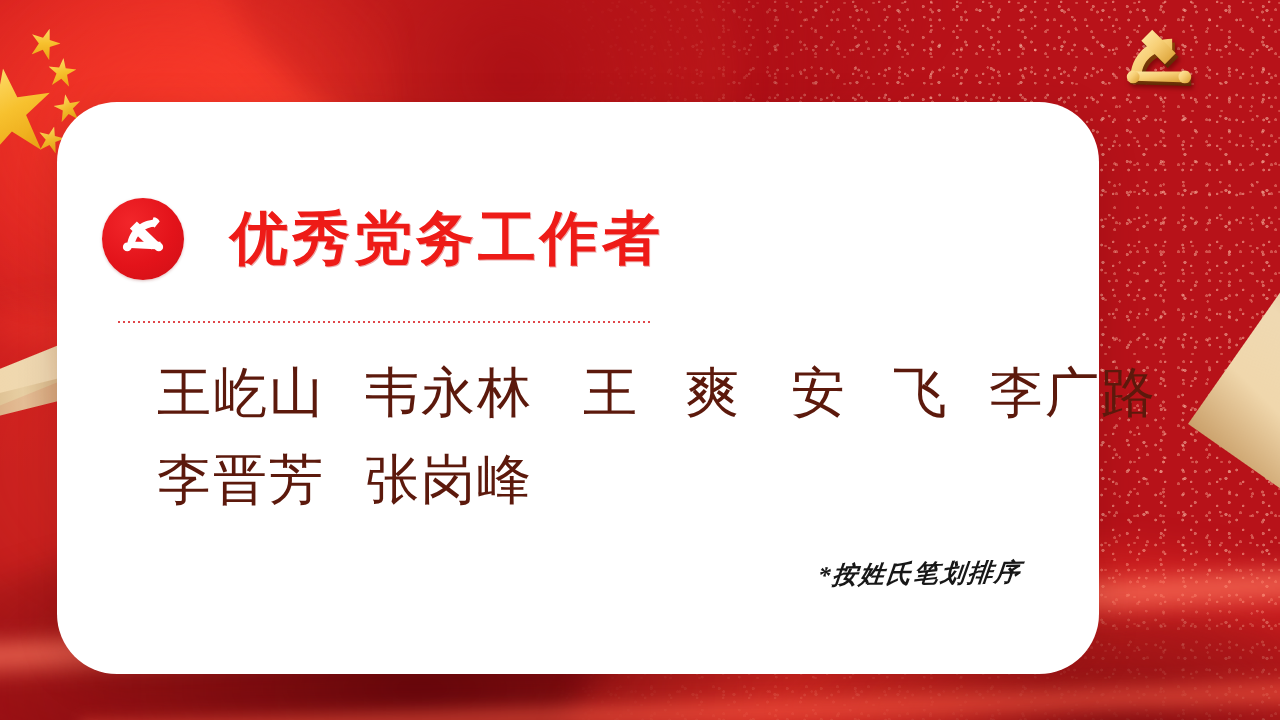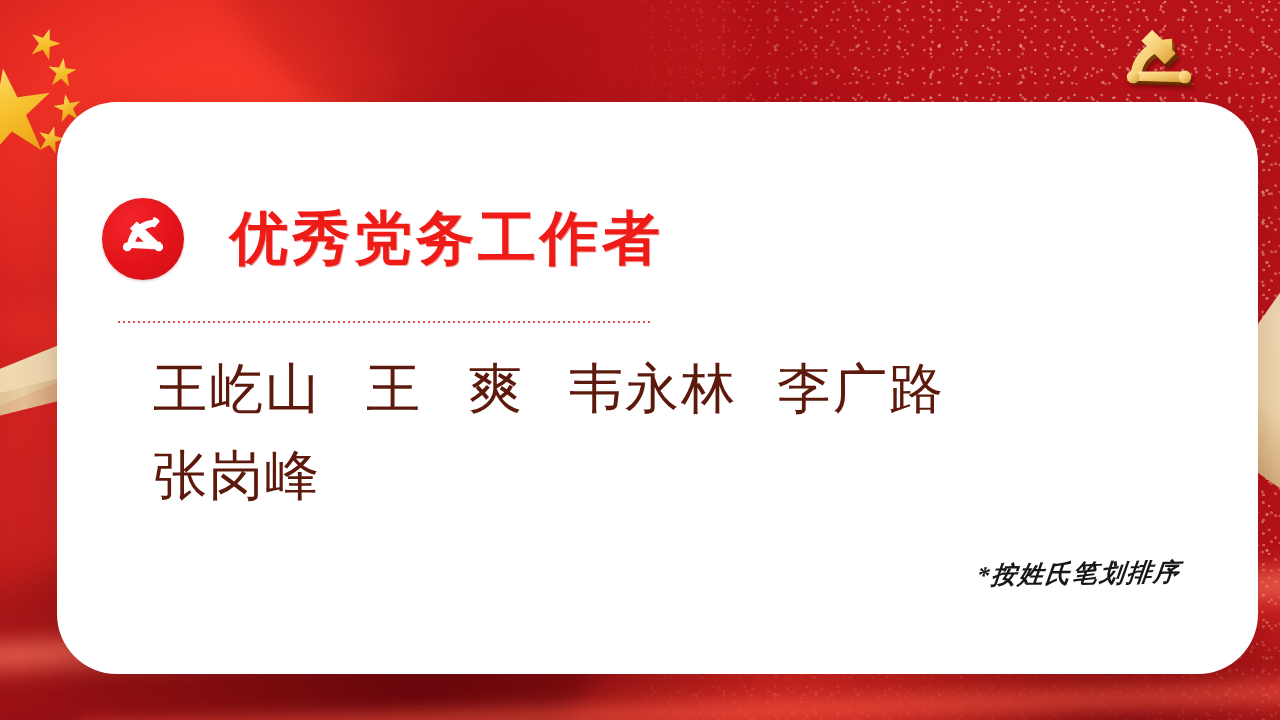--- a/index.html
+++ b/index.html
@@ -116,21 +116,21 @@
   .star-s1  { left: 30px;  top: 28px;  width: 30px; height: 30px; transform: rotate(18deg); }
   .star-s2  { left: 48px;  top: 58px;  width: 28px; height: 28px; transform: rotate(6deg); }
   .star-s3  { left: 54px;  top: 94px;  width: 27px; height: 27px; transform: rotate(-10deg); }
   .star-s4  { left: 38px;  top: 126px; width: 26px; height: 26px; transform: rotate(14deg); }
 
   
   .card {
     position: absolute;
     left: 57px;
     top: 102px;
-    width: 1201px;
+    width: 1042px;
     height: 572px;
     background: #ffffff;
     border-radius: 60px;
     box-shadow: 0 10px 40px rgba(80,0,0,.18);
   }
 
   .card-header {
     position: absolute;
     left: 45px;
     top: 96px;
@@ -185,23 +185,22 @@
     margin-bottom: 8px;
     font-size: 54px;
     line-height: 1.46;
     color: #5c190c;
     letter-spacing: 2px;
     font-family: "Liberation Serif", "DejaVu Serif", serif;
   }
   .name-row .name {
     display: inline-block;
     width: 176px;
-    text-align: center;
+    text-align: right;
     margin-right: 32px;
-    font-family: Liberation Mono, monospace;
   }
   .name-row .name:last-child { margin-right: 12px; }
   .name .ch { display: inline-block; }
   .name.two .ch:first-child { margin-right: 46px; }
 
   .footnote {
     position: absolute;
     right: 78px;
     top: 455px;
     font-size: 25px;
@@ -282,32 +281,38 @@
     </div>
 
     <div class="divider"></div>
 
     <div class="names">
 
       <div class="name-row">
         <span class="name">
           <span class="ch">王屹山</span>
         </span>
+        <span class="name">
+          <span class="ch">韦永林</span>
+        </span>
         <span class="name two">
           <span class="ch">王</span><span class="ch">爽</span>
         </span>
-        <span class="name">
-          <span class="ch">韦永林</span>
+        <span class="name two">
+          <span class="ch">安</span><span class="ch">飞</span>
         </span>
         <span class="name">
           <span class="ch">李广路</span>
         </span>
       </div>
 
       <div class="name-row">
+        <span class="name">
+          <span class="ch">李晋芳</span>
+        </span>
         <span class="name">
           <span class="ch">张岗峰</span>
         </span>
       </div>
 
     </div>
 
     <div class="footnote">*按姓氏笔划排序</div>
   </div>
 

